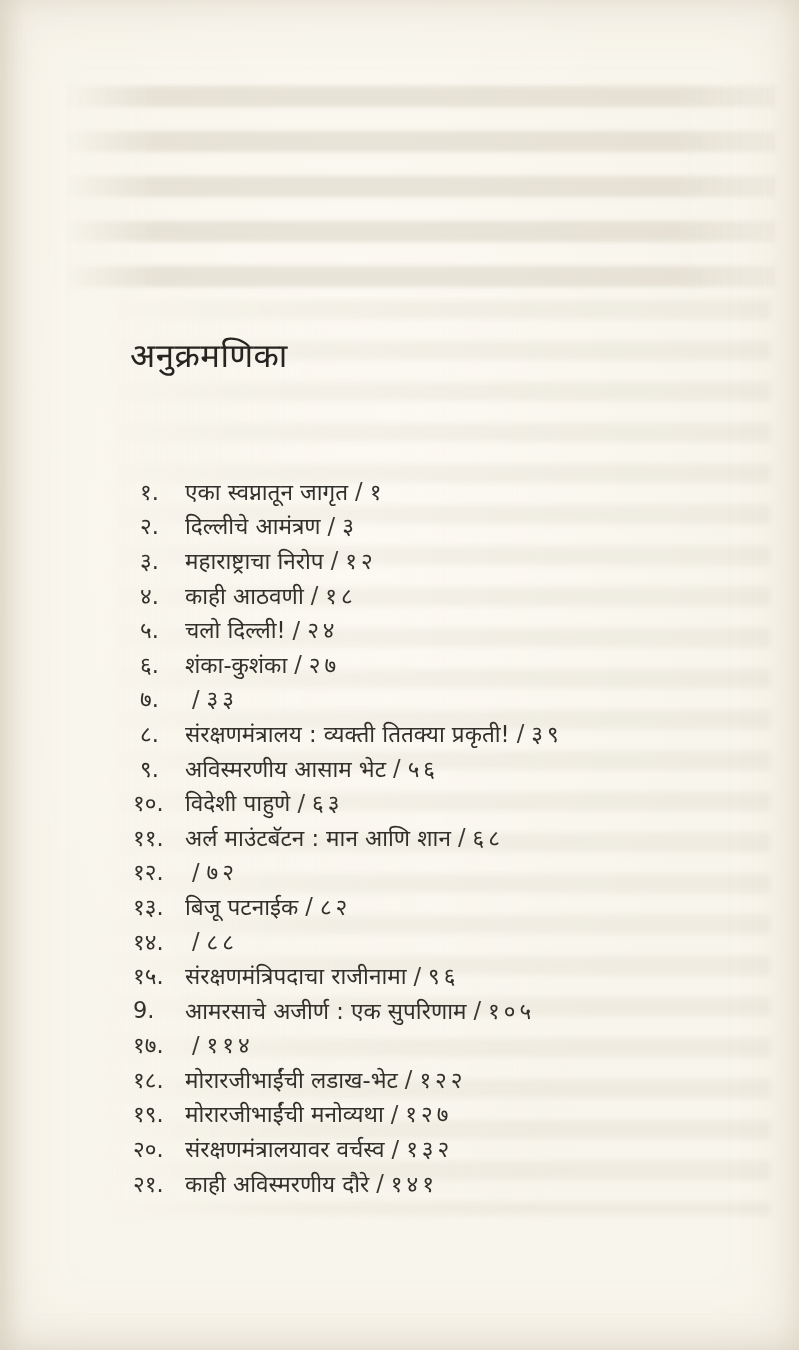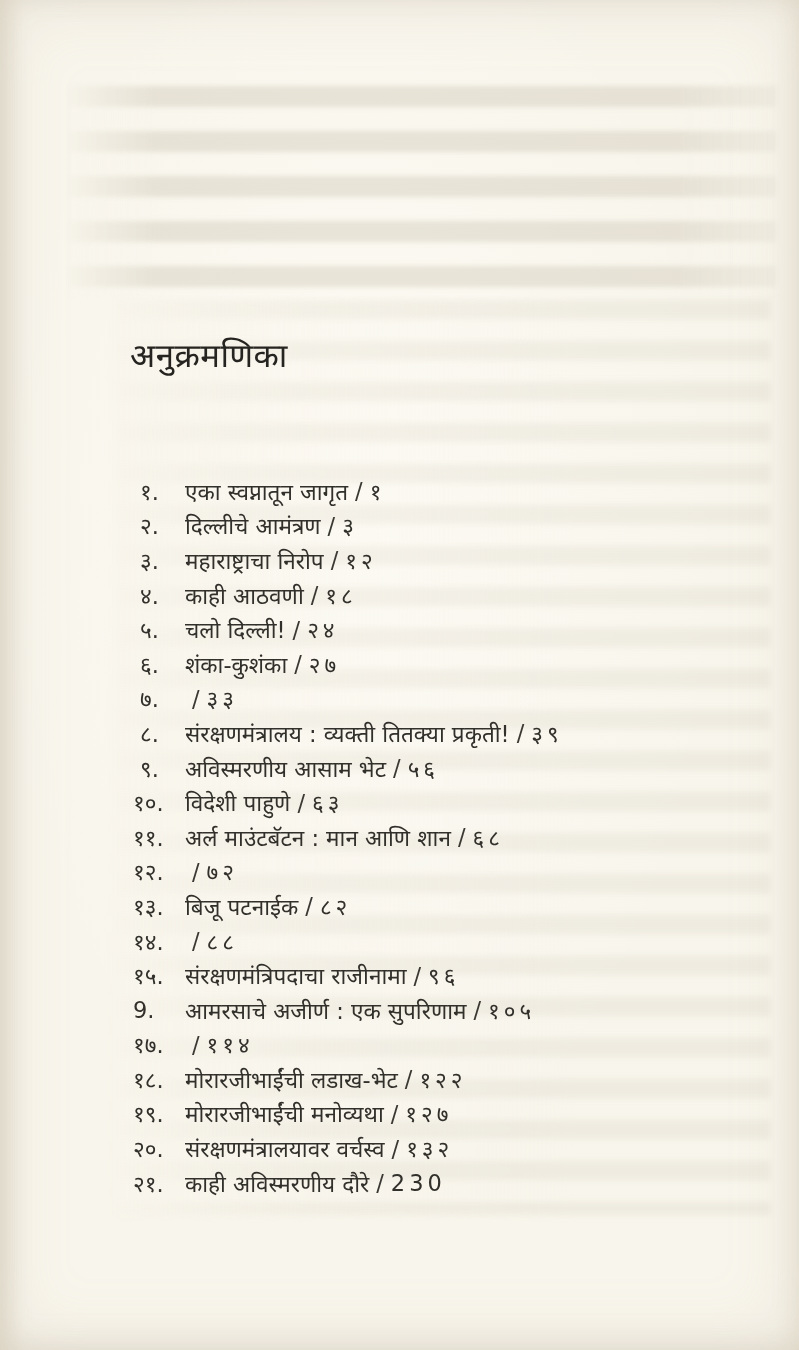--- a/index.html
+++ b/index.html
@@ -234,18 +234,18 @@
     <span class="num">२०.</span>
     <span class="entry-title">संरक्षणमंत्रालयावर वर्चस्व</span>
     <span class="sep">/</span>
     <span class="pg">१३२</span>
   </li>
 
   <li class="toc-row">
     <span class="num">२१.</span>
     <span class="entry-title">काही अविस्मरणीय दौरे</span>
     <span class="sep">/</span>
-    <span class="pg">230</span>
+    <span class="pg">१४१</span>
   </li>
 </ol>
 
   <div class="vignette"></div>
 </div>
 
 </body></html>

